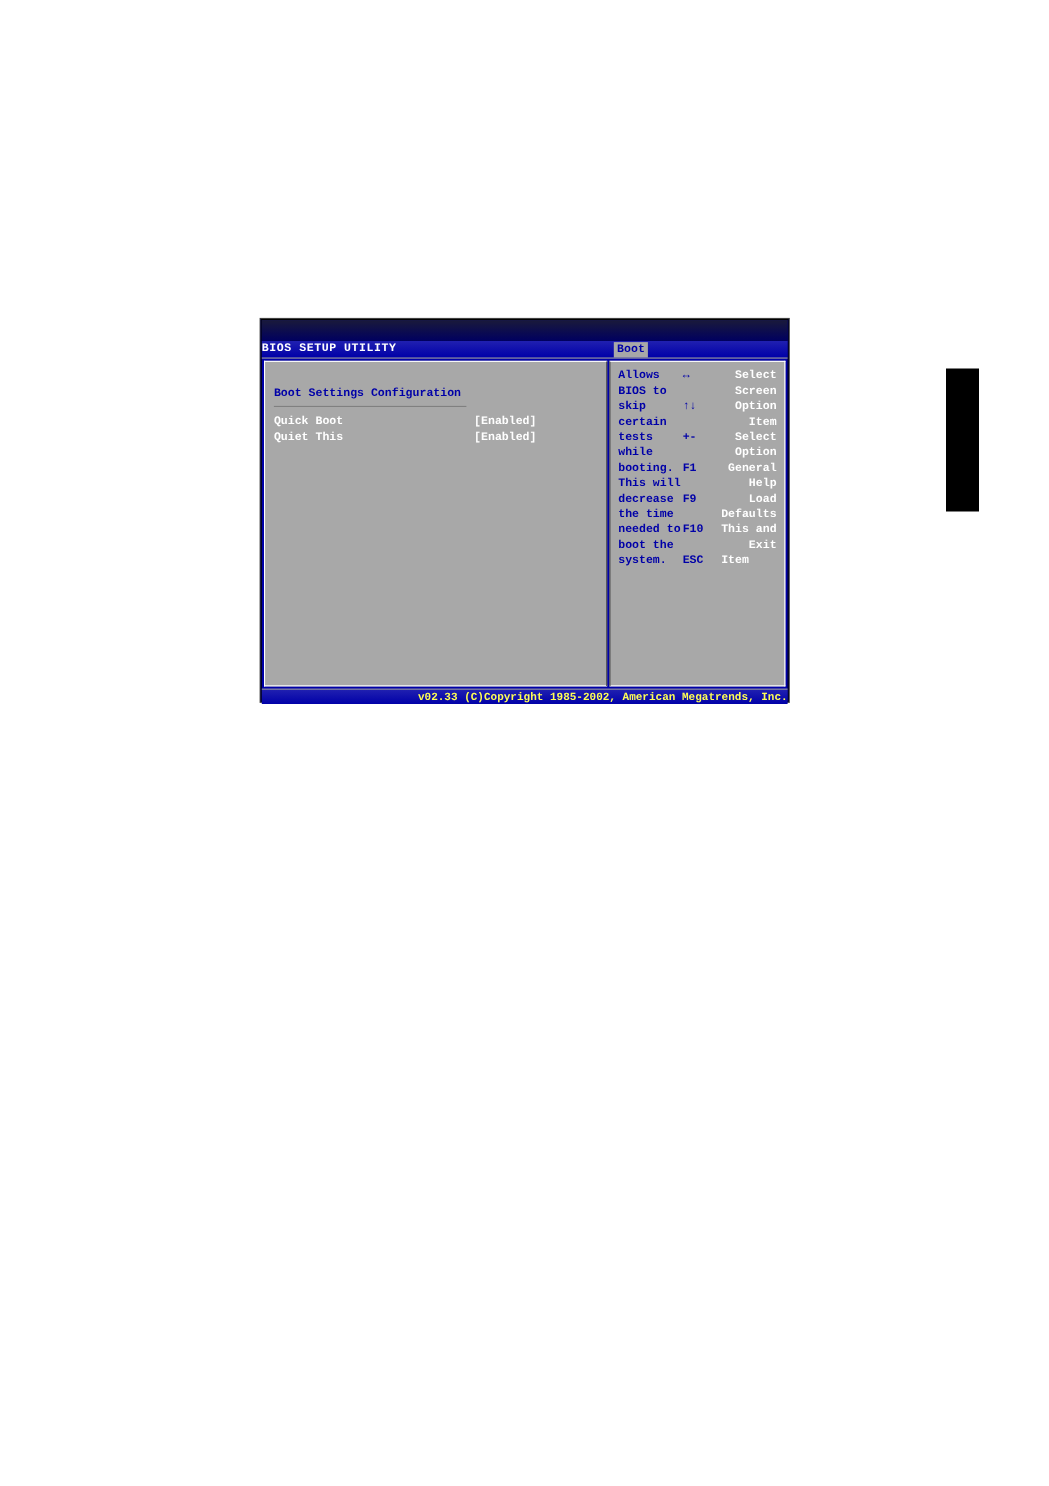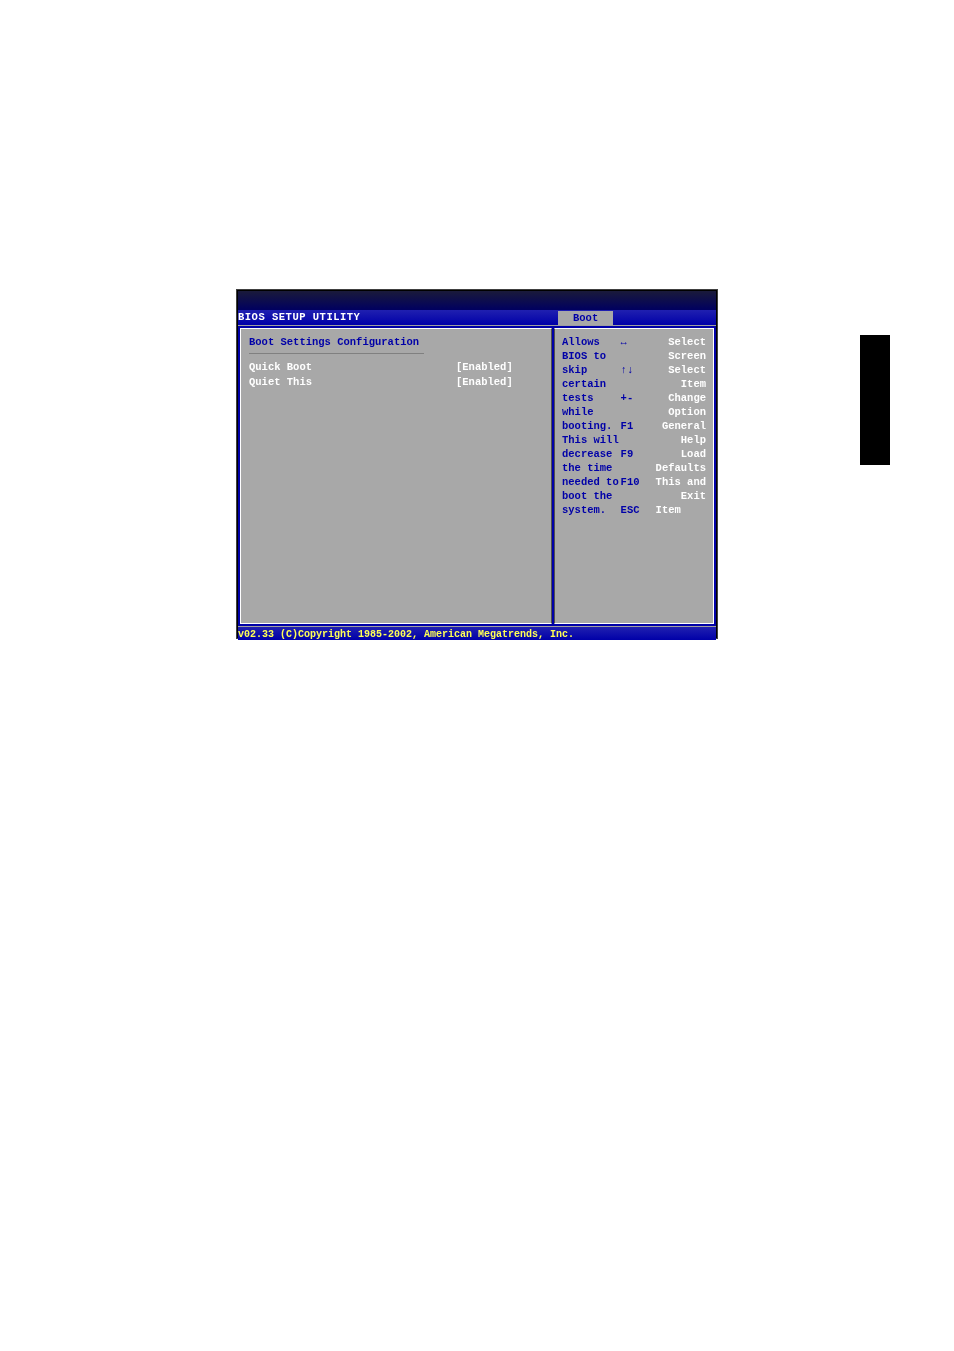--- a/index.html
+++ b/index.html
@@ -45,54 +45,53 @@
     height: 16px;
     background: linear-gradient(#2020b0, #0000a8);
     display: flex;
     align-items: center;
     padding-left: 320px;
     border-bottom: 1px solid #a0a0a0;
   }
   .menu-tab {
     background: #a8a8a8;
     color: #0000a8;
-    padding: 0 15px;
+    padding: 0 3px;
     font-weight: bold;
     height: 14px;
     line-height: 14px;
     font-size: 10.5px;
   }
   .content-area {
     display: flex;
     height: 300px;
   }
   .main-panel {
     width: 312px;
     background: #a8a8a8;
     border: 1px solid #ffffff;
     border-right: 1px solid #505050;
     margin: 2px 1px 2px 2px;
-    padding: 6px 8px;
+    padding: 22px 8px;
     color: #0000a8;
     font-weight: bold;
   }
   .section-title {
     color: #0000a8;
     margin-bottom: 4px;
   }
   .divider {
     border-bottom: 1px solid #808080;
     width: 175px;
     margin-bottom: 6px;
   }
   .setting-row {
     display: flex;
     color: #ffffff;
     margin-bottom: 1px;
-    gap: 25px;
   }
   .setting-label { width: 182px; }
   .setting-value {  }
   .help-panel {
     flex: 1;
     background: #a8a8a8;
     border: 1px solid #ffffff;
     border-left: 1px solid #505050;
     margin: 2px 2px 2px 1px;
     padding: 6px 7px;
@@ -110,21 +109,21 @@
     color: #ffffff;
     line-height: 14px;
   }
   .key-row { display: flex; }
   .key-col { width: 35px; color: #0000a8; }
   .key-desc { color: #ffffff; text-align: right; }
   .footer-bar {
     height: 14px;
     background: linear-gradient(#2020b0, #0000a8);
     color: #ffff55;
-    text-align: left;
+    text-align: right;
     font-weight: bold;
     font-size: 10px;
     padding-top: 1px;
     border-top: 1px solid #a0a0a0;
   }
 </style>
 </head>
 <body>
 
 <div class="side-tab"></div>
@@ -158,25 +157,25 @@
     <div class="help-panel">
       <div class="help-text">Allows BIOS to skip certain tests while booting. This will decrease the time needed to boot the system.</div>
 
       <div class="keys-block">
         <div class="key-row">
           <span class="key-col">↔</span>
           <span class="key-desc">Select Screen</span>
         </div>
         <div class="key-row">
           <span class="key-col">↑↓</span>
-          <span class="key-desc">Select Item</span>
+          <span class="key-desc">Option Item</span>
         </div>
         <div class="key-row">
           <span class="key-col">+-</span>
-          <span class="key-desc">Change Option</span>
+          <span class="key-desc">Select Option</span>
         </div>
         <div class="key-row">
           <span class="key-col">F1</span>
           <span class="key-desc">General Help</span>
         </div>
         <div class="key-row">
           <span class="key-col">F9</span>
           <span class="key-desc">Load Defaults</span>
         </div>
         <div class="key-row">

